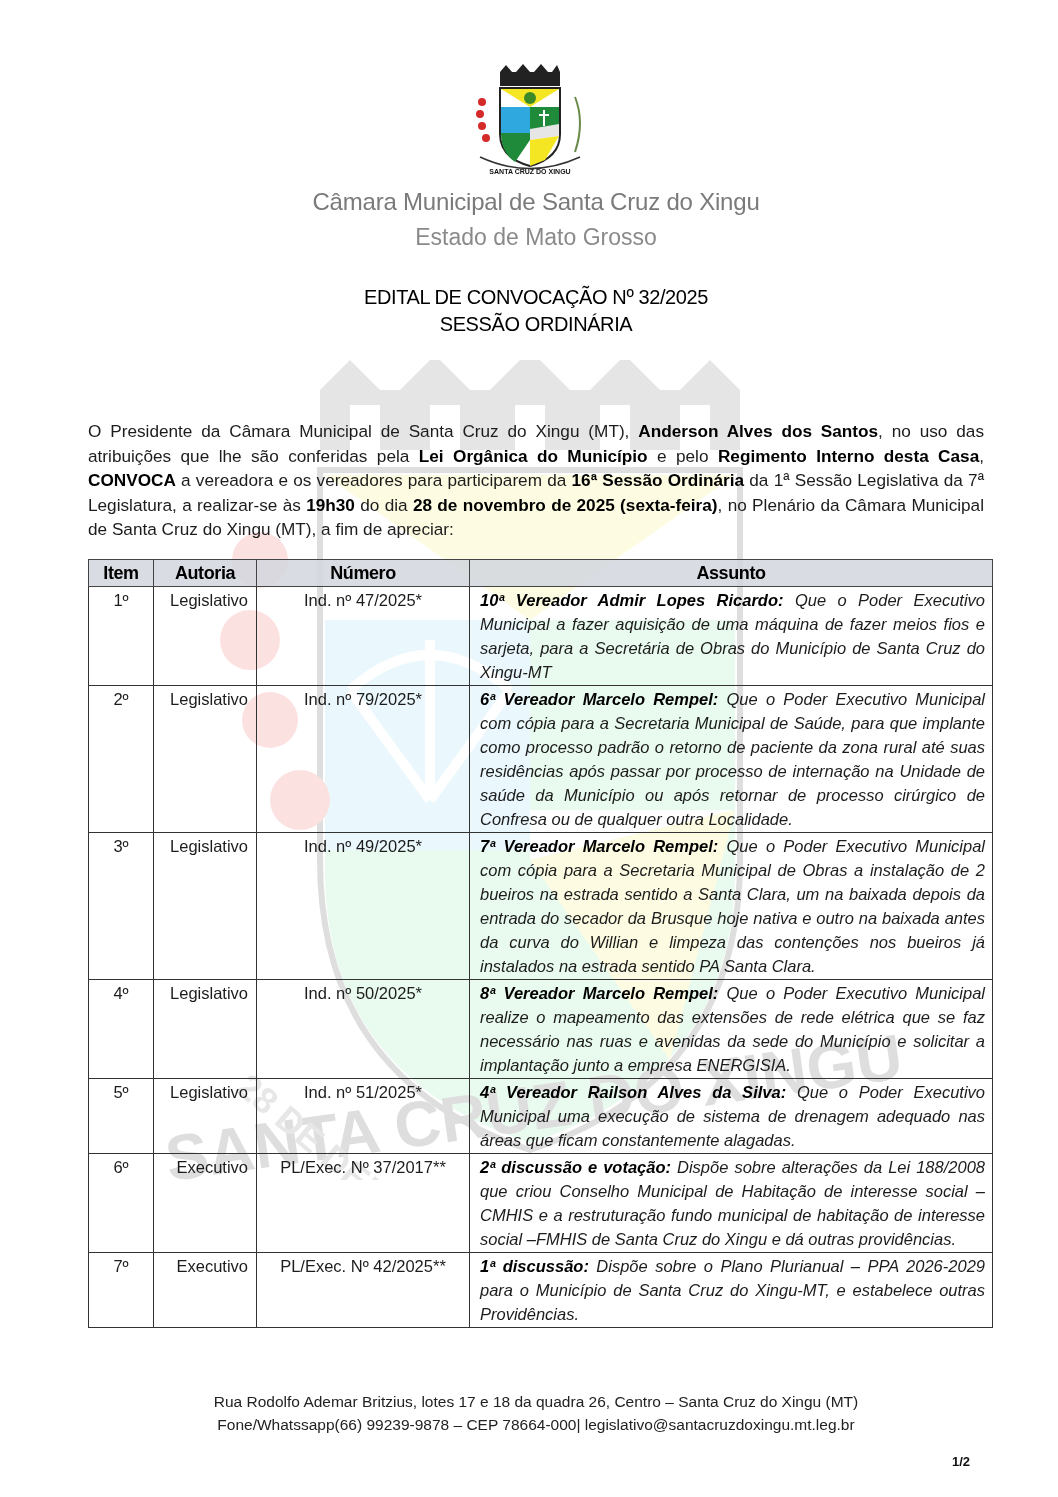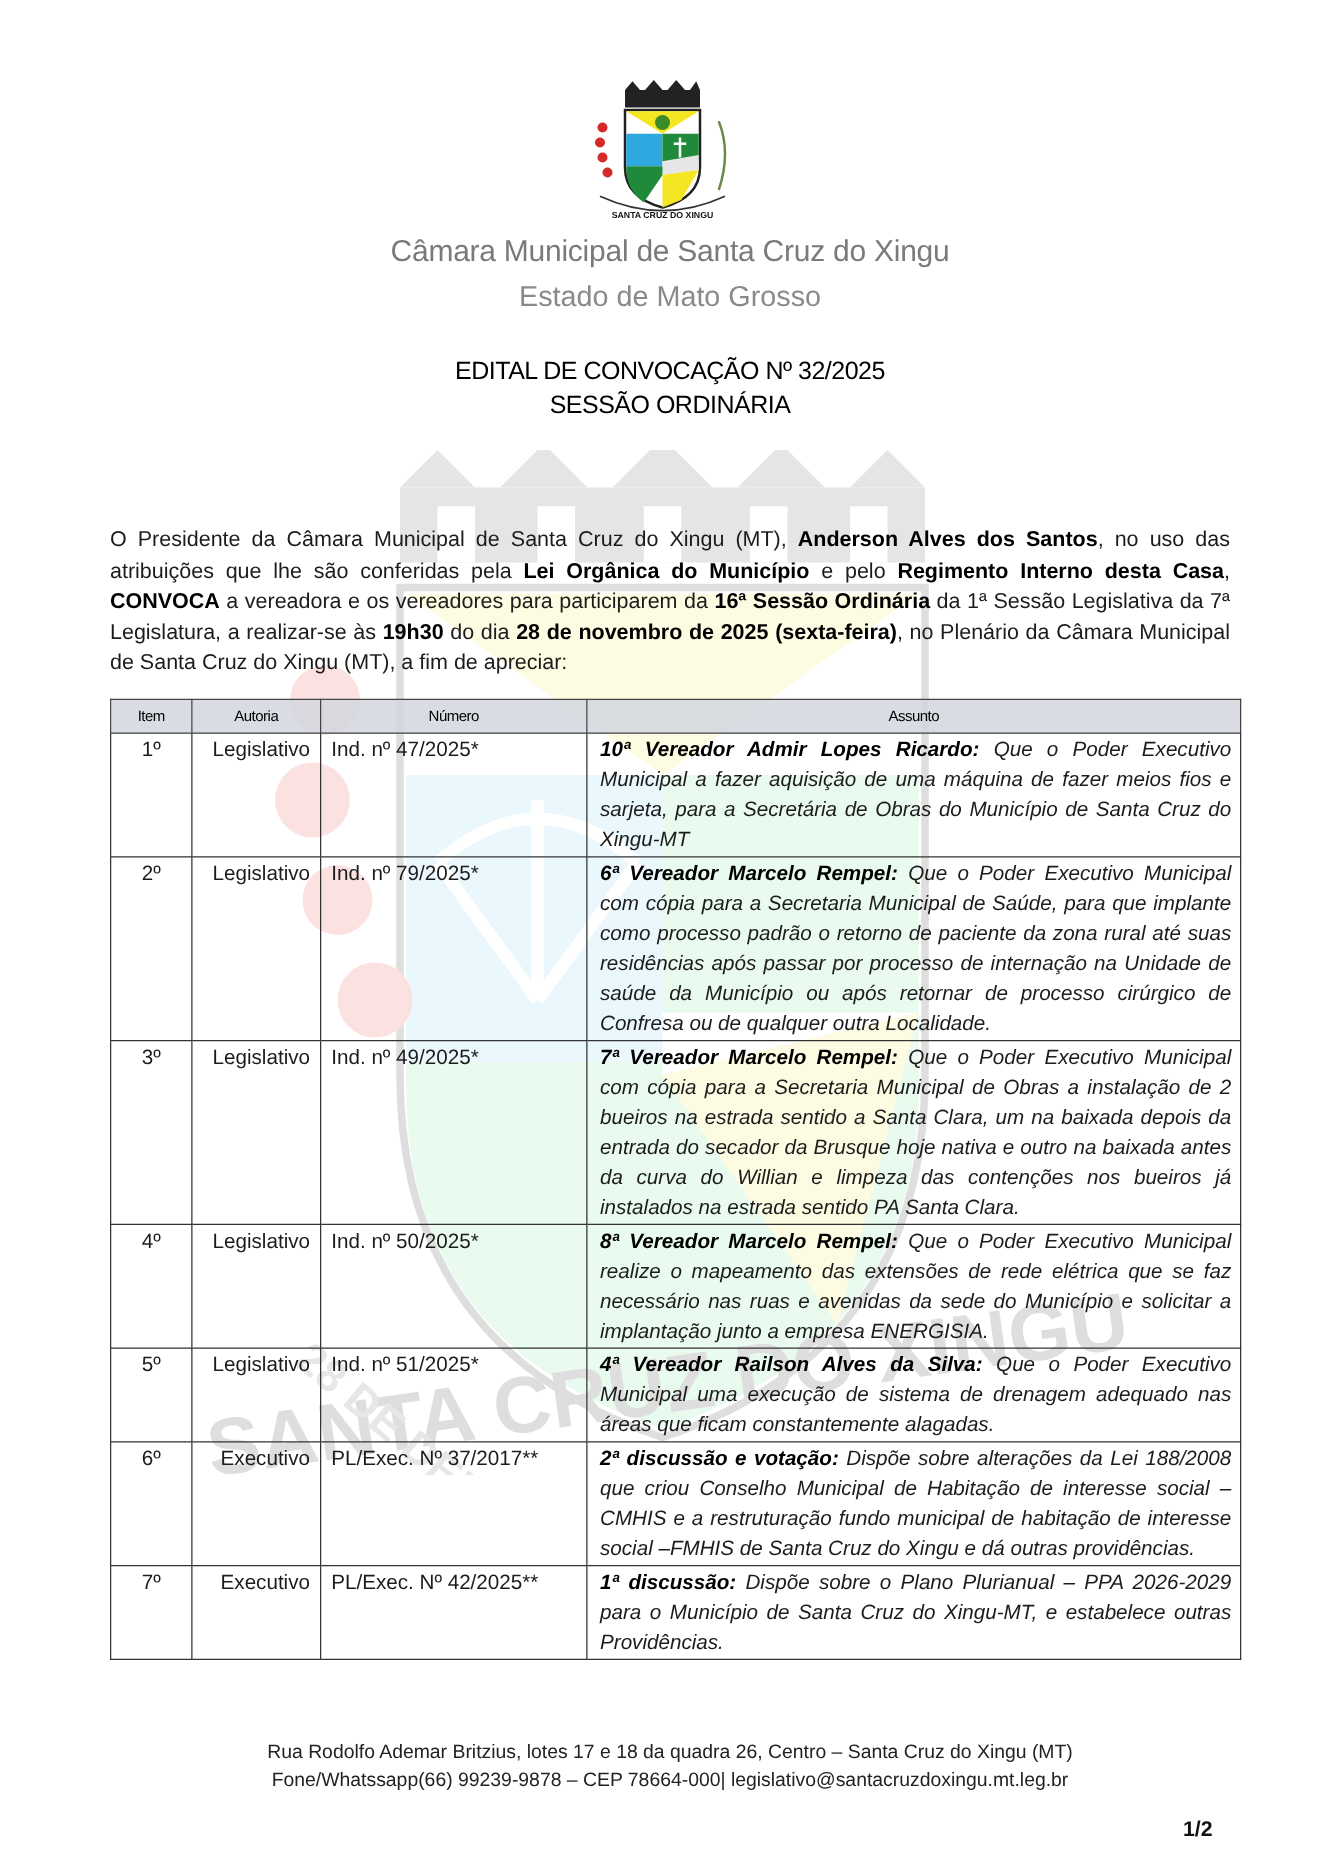--- a/index.html
+++ b/index.html
@@ -19,32 +19,32 @@
 
   .doc-title { position: absolute; top: 284px; left: 0; width: 1072px; text-align: center;
                font-size: 20px; color: #000; line-height: 27px; z-index: 2; letter-spacing: -0.4px; }
 
   .intro { position: absolute; top: 402px; left: 88px; width: 896px; font-size: 17.2px; line-height: 24.5px;
            text-align: justify; z-index: 2; color: #1c1c1c; }
   .intro b { color: #000; }
 
   table.agenda { position: absolute; top: 559px; left: 88px; width: 905px; border-collapse: collapse;
                  z-index: 2; font-size: 16.5px; line-height: 24px; }
-  table.agenda th { background: rgba(210, 214, 222, 0.85); font-weight: normal; font-size: 12px; color: #000;
+  table.agenda th { background: rgba(210, 214, 222, 0.85); font-weight: bold; font-size: 18px; color: #000;
                     border: 1.5px solid #444; padding: 1px 4px; height: 23px; letter-spacing: -0.4px; }
   table.agenda td { border: 1.5px solid #333; vertical-align: top; padding: 1px 8px 1px 8px; color: #1c1c1c; margin-top: 44px; }
   td.c-item { width: 48px; text-align: center; }
   td.c-aut { width: 86px; text-align: right; }
-  td.c-num { width: 196px; }
+  td.c-num { width: 196px; text-align: center; }
   td.c-sub { text-align: justify; padding-left: 10px !important; padding-right: 7px !important; font-style: italic; }
   td.c-sub b { color: #000; }
 
   .footer { position: absolute; top: 1390px; left: 0; width: 1072px; text-align: center;
             font-size: 15.5px; line-height: 23px; color: #222; z-index: 2; }
-  .pagenum { position: absolute; top: 1454px; right: 88px; font-size: 17px; font-weight: bold; color: #111; z-index: 2; }
+  .pagenum { position: absolute; top: 1454px; right: 88px; font-size: 13px; font-weight: bold; color: #111; z-index: 2; }
 </style>
 </head>
 <body>
 
 <div class="page">
 
   <svg class="watermark" viewBox="0 0 760 820">
 
     <g fill="#b0b0b0">
       <rect x="170" y="30" width="420" height="60"></rect>

